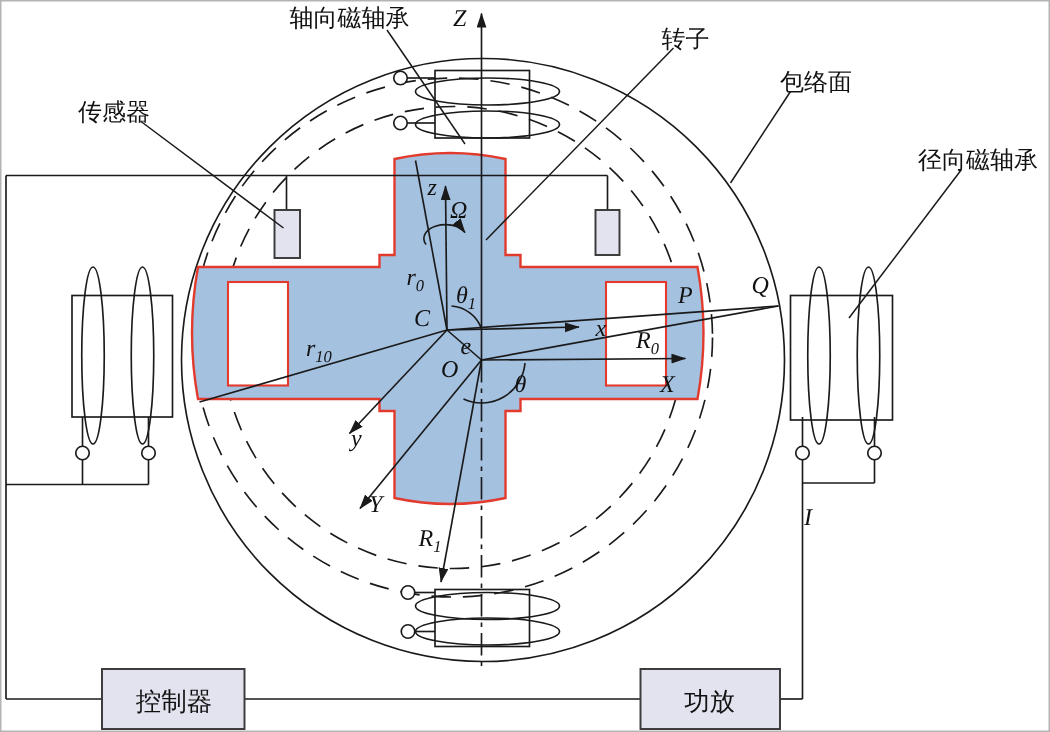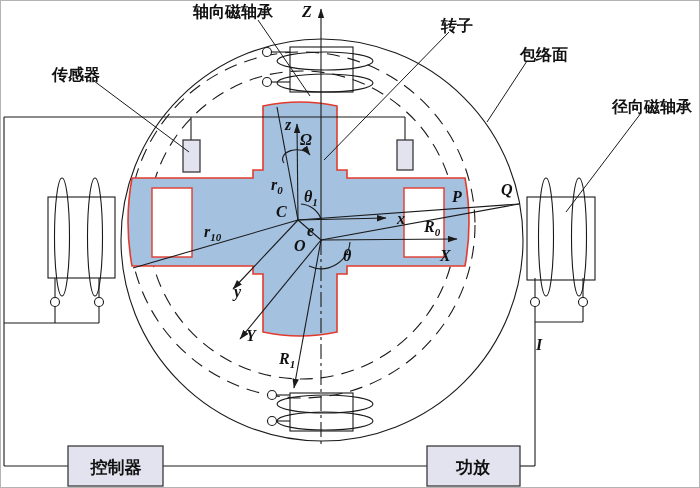--- a/index.html
+++ b/index.html
@@ -1,17 +1,17 @@
 <!DOCTYPE html>
 <html><head>
 <meta charset="utf-8">
 <style>
   html,body { margin:0; padding:0; background:#fff; }
   #stage { width:700px; height:488px; position:relative; background:#fff;
-           font-family:"Liberation Sans", sans-serif;font-weight:bold; }
+           font-family:"Liberation Sans", sans-serif; }
   svg { display:block; }
   .ln   { stroke:#1a1a1a; stroke-width:1.1; fill:none; }
   .thin { stroke:#1a1a1a; stroke-width:1;   fill:none; }
   .dash    { stroke-dasharray:13 8; }
   .dashdot { stroke-dasharray:15 4 3 4; }
   .rotor   { stroke:#e23b2e; stroke-width:1.6; }
   .slot    { fill:#ffffff; stroke:#e23b2e; stroke-width:1.4; }
   .comp    { fill:#e3e3f0; stroke:#3a3a3a; stroke-width:1.3; }
   .term    { fill:#ffffff; stroke:#1a1a1a; stroke-width:1.1; }
   .cjk { font-family:"Liberation Sans", sans-serif; font-size:16px; fill:#111; }

